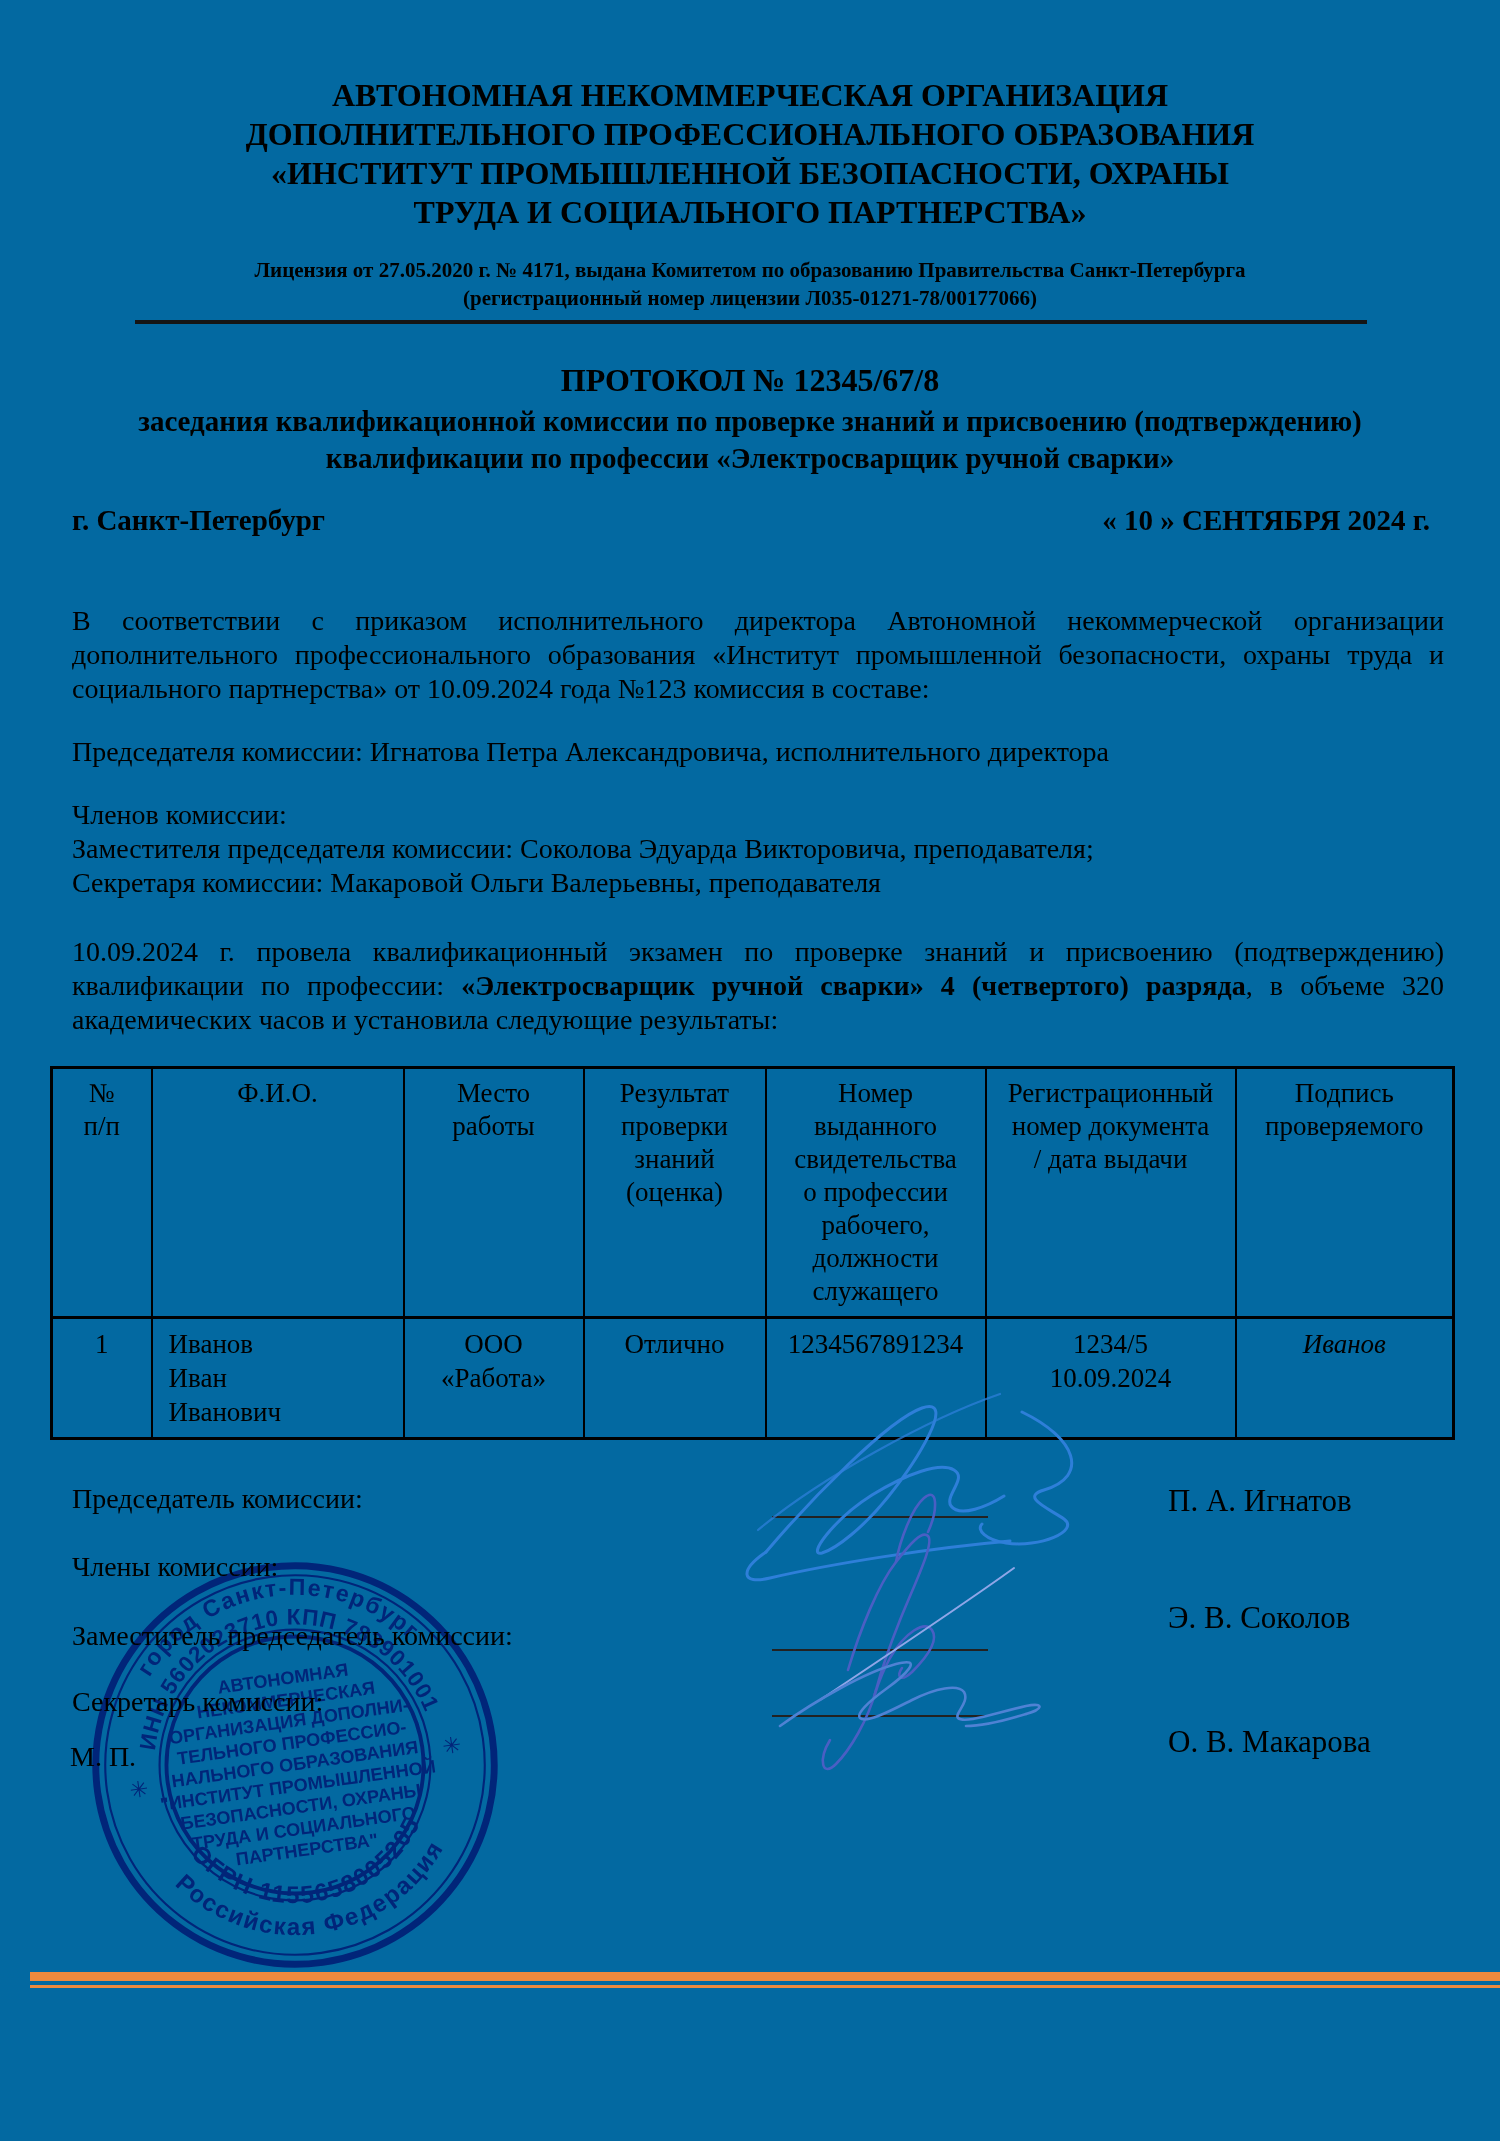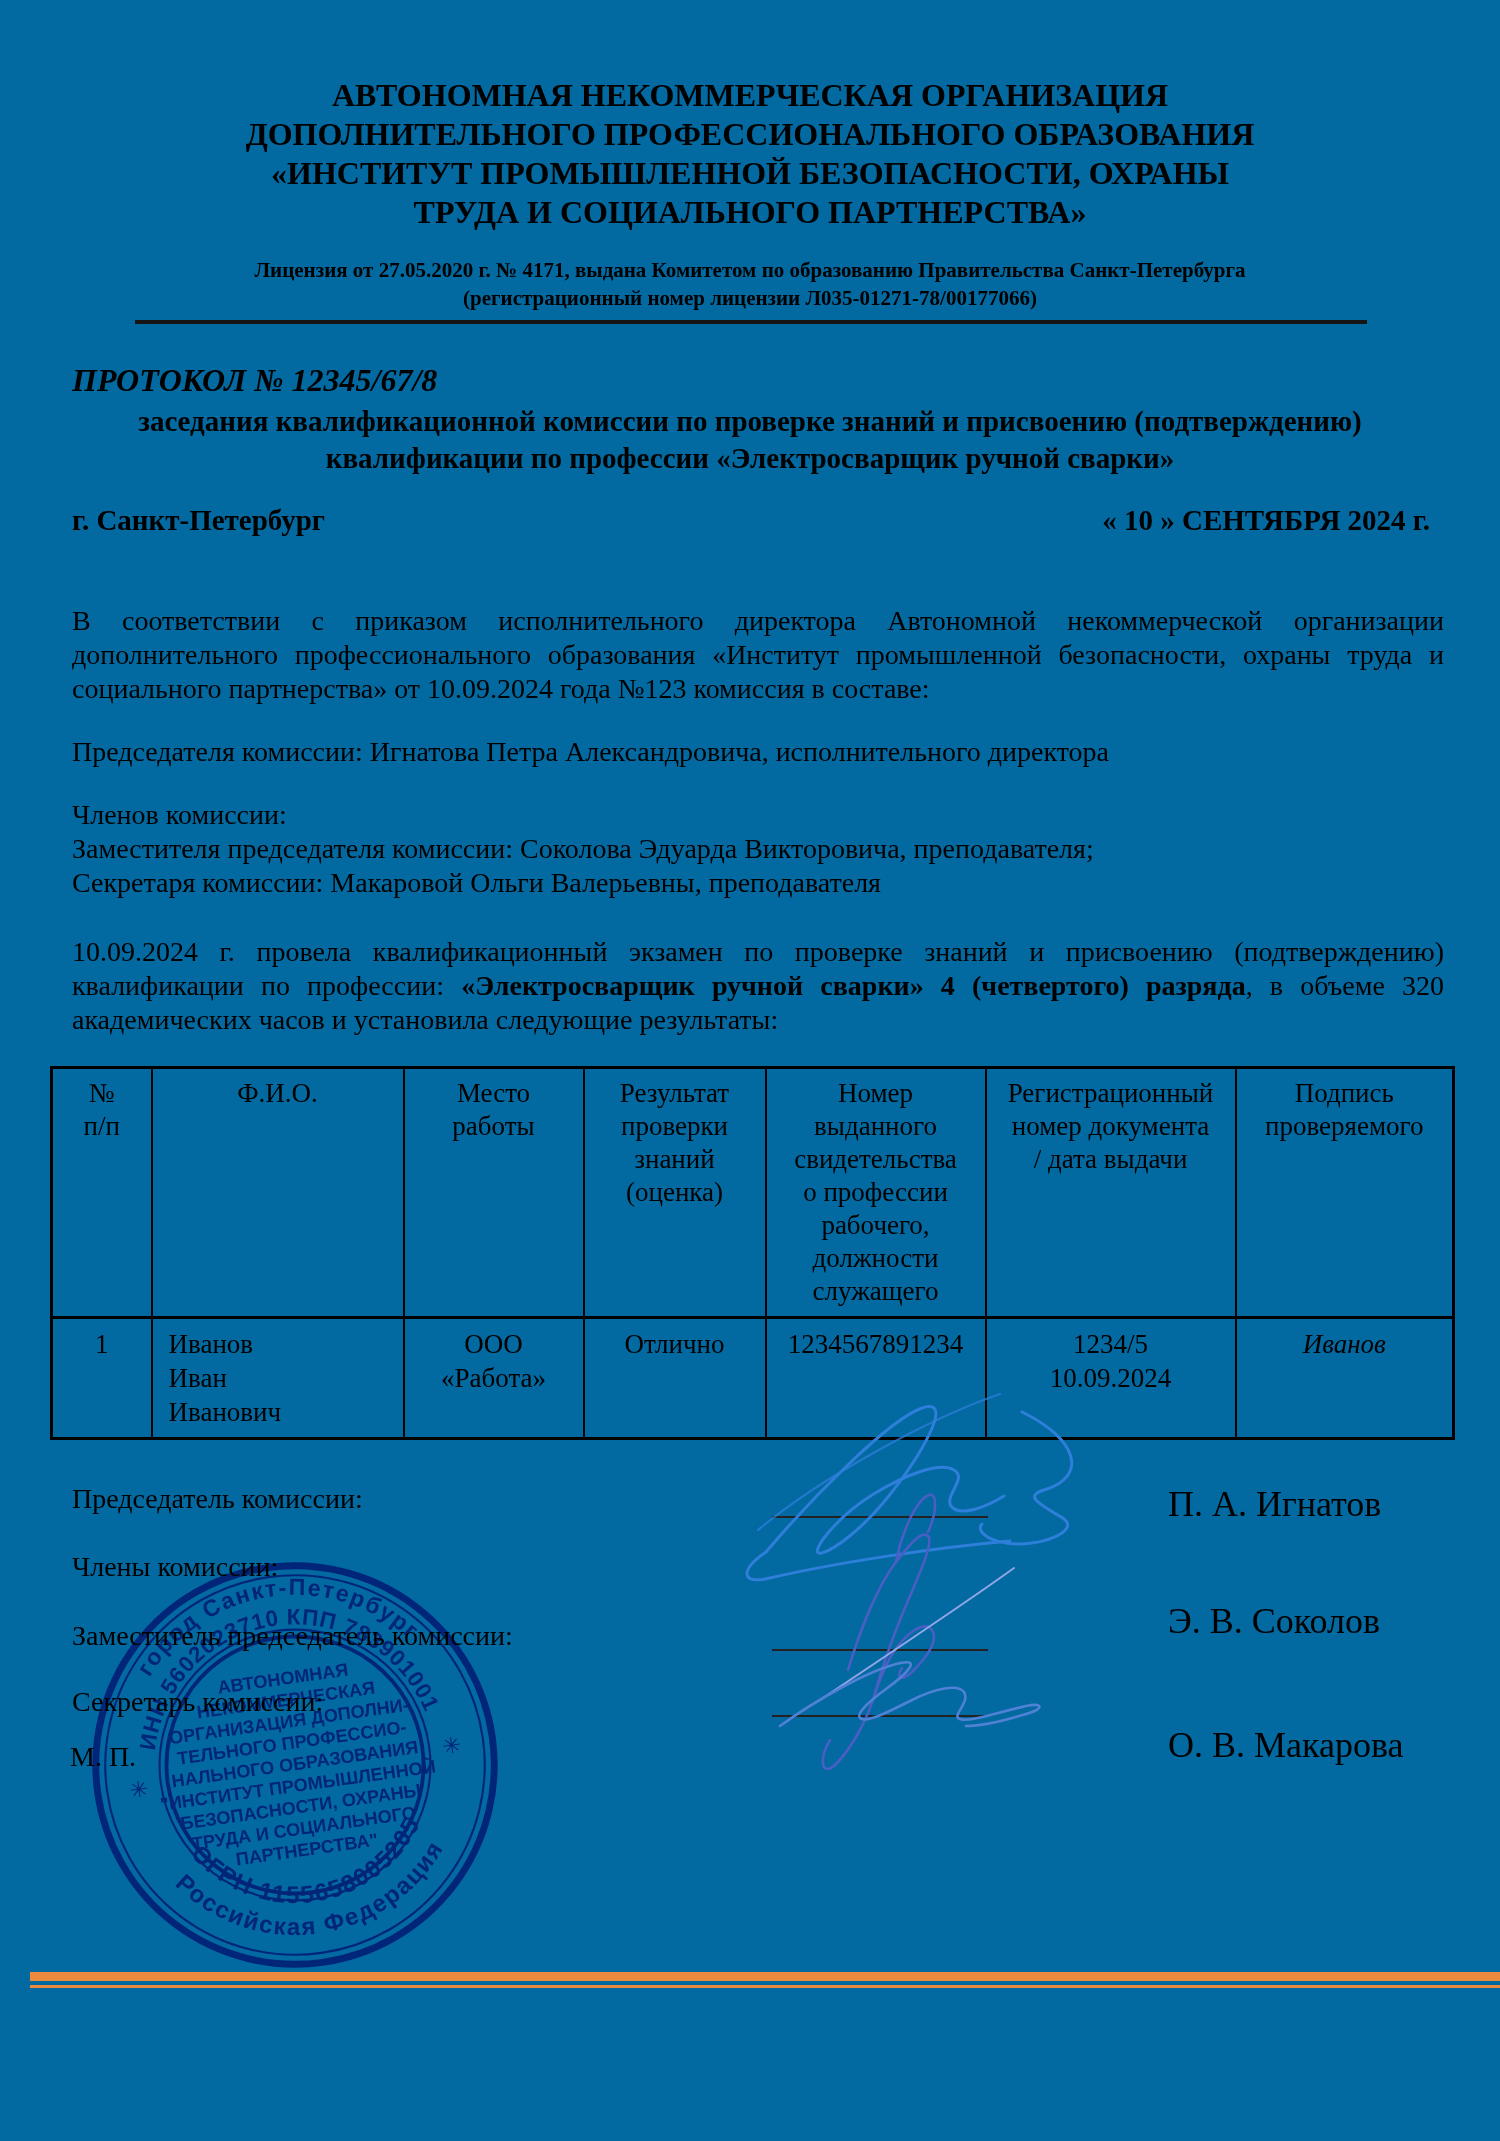--- a/index.html
+++ b/index.html
@@ -7,35 +7,35 @@
     position:relative;width:1500px;height:2141px;background:#0369a1;
     font-family:"Liberation Serif","DejaVu Serif",serif;color:#000;overflow:hidden;
     margin:0 auto;
   }
   .abs{position:absolute;}
   .pre{white-space:pre-line;}
   .bold{font-weight:bold;}
   .org-header{top:76px;left:72px;width:1356px;font-size:32px;line-height:39px;font-weight:bold;text-align:center;white-space:pre-line;}
   .license{top:256px;left:72px;width:1356px;font-size:21px;line-height:28px;font-weight:bold;text-align:center;white-space:pre-line;}
   .rule{top:320px;left:135px;width:1232px;height:4px;background:#151515;}
-  .doc-title{top:362px;left:72px;width:1356px;font-size:32px;font-weight:bold;text-align:left;font-style:italic;}
+  .doc-title{top:362px;left:72px;width:1356px;font-size:32px;font-weight:bold;text-align:center;}
   .doc-subtitle{top:403px;left:72px;width:1356px;font-size:29px;line-height:37px;font-weight:bold;text-align:center;white-space:pre-line;}
   .city-date{top:504px;left:72px;width:1358px;font-size:29px;font-weight:bold;display:flex;justify-content:space-between;}
   .body-par{left:72px;width:1372px;font-size:28px;line-height:34px;}
   .just{text-align:justify;}
   .sig-table{top:1066px;left:50px;width:1402px;border-collapse:collapse;table-layout:fixed;font-size:27px;}
   .sig-table th,.sig-table td{border:2px solid #000;vertical-align:top;padding:8px 6px;font-weight:normal;line-height:33px;text-align:center;white-space:pre-line;}
   .sig-table th{height:211px;}
   .sig-table tr{border-bottom:3px solid #000;}
   .sig-table{border:3px solid #000;}
   .sig-table td{line-height:34px;height:86px;}
   .td-left{text-align:left !important;padding-left:16px !important;}
   .td-italic{font-style:italic;}
   .sig-label{font-size:28px;left:72px;}
-  .sig-name{font-size:36px;left:1168px;}
+  .sig-name{font-size:31px;left:1168px;}
   .sig-line{height:2px;background:#222;left:772px;width:216px;}
   .mp{font-size:28px;left:70px;top:1741px;}
   .stamp-wrap{left:88px;top:1558px;width:414px;height:414px;transform:rotate(-8deg);mix-blend-mode:multiply;opacity:.94;}
   .sig-overlay{left:690px;top:1375px;width:560px;height:400px;pointer-events:none;}
   .footer-line-thick{top:1972px;left:30px;width:1470px;height:9px;}
   .footer-line-thin{top:1985px;left:30px;width:1470px;height:3px;}
   .footer-text{top:1996px;right:77px;width:800px;text-align:right;
     font-family:"Liberation Sans","DejaVu Sans",sans-serif;font-size:17px;line-height:21.5px;color:#111;white-space:pre-line;}
 </style>
 </head>

